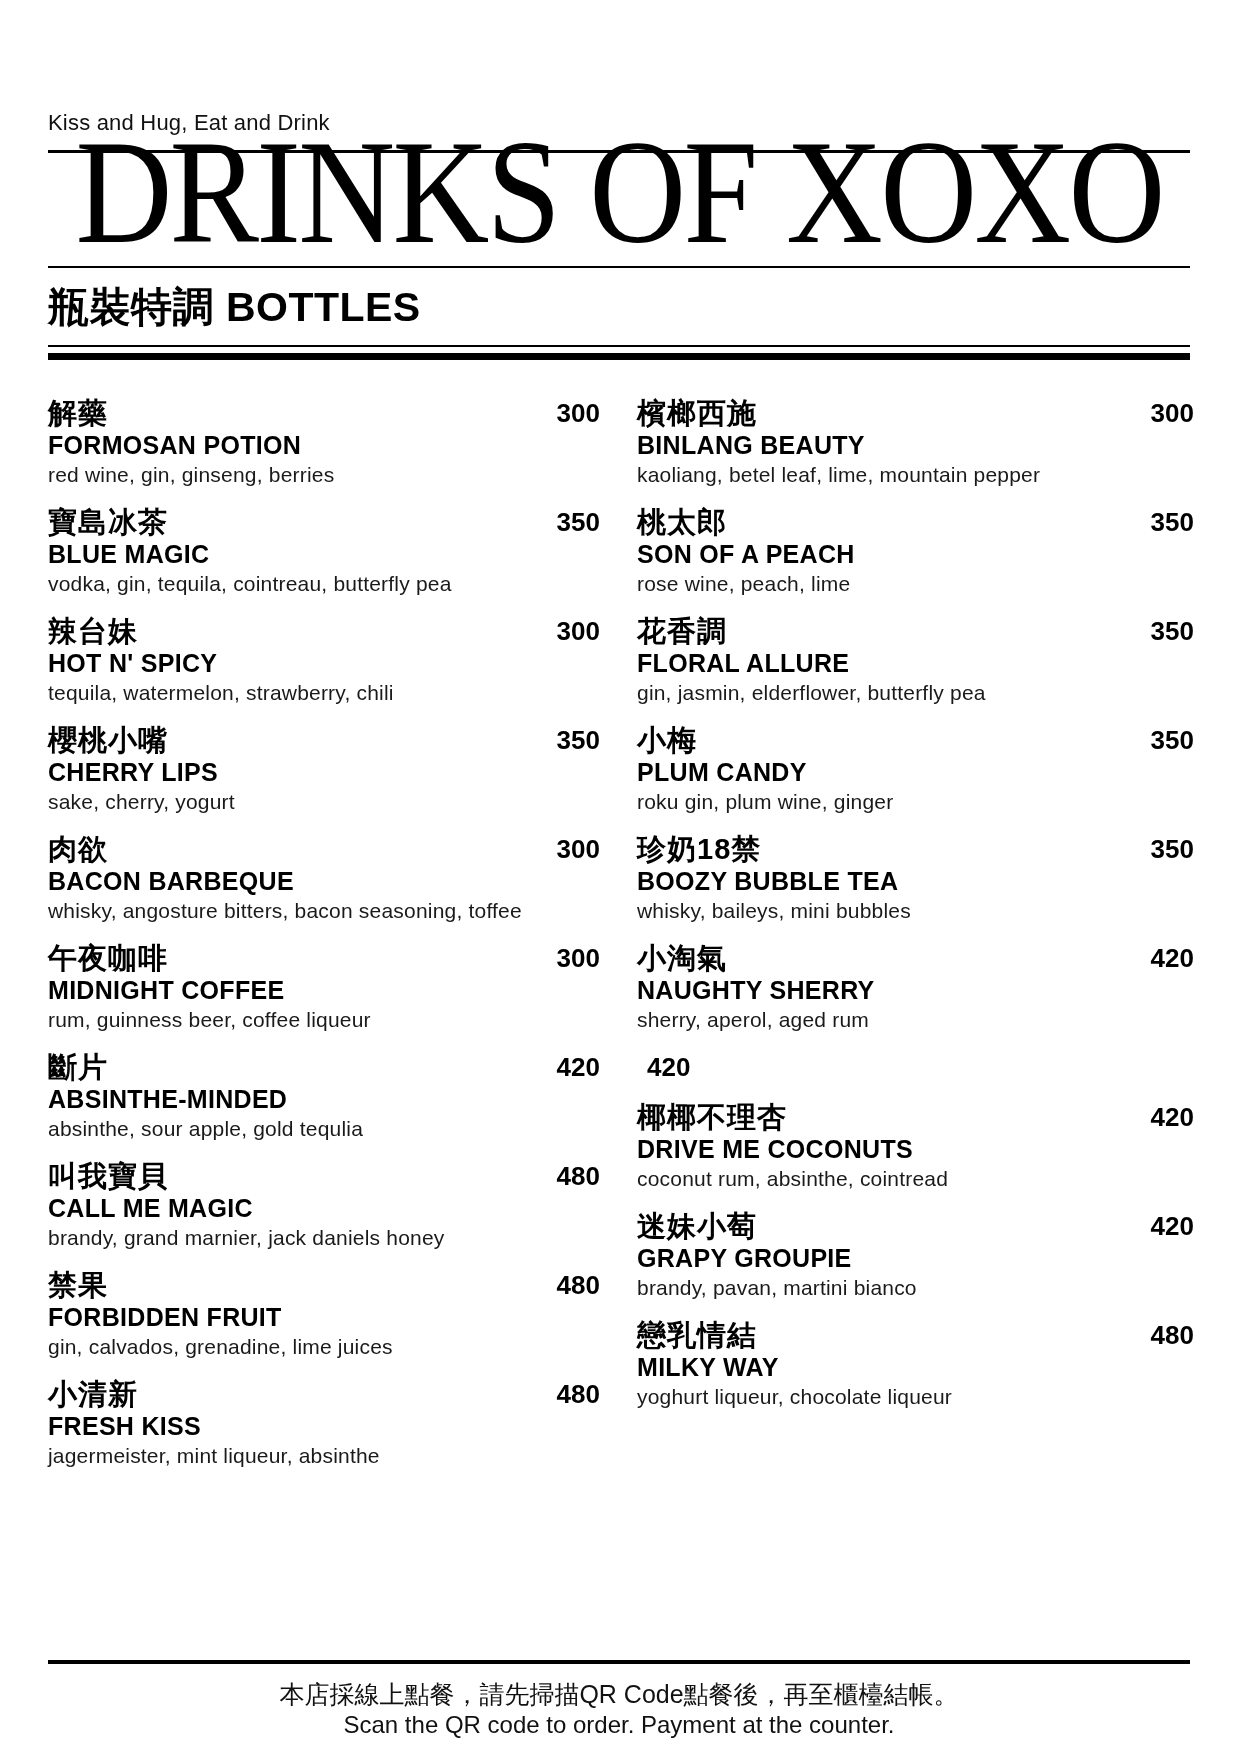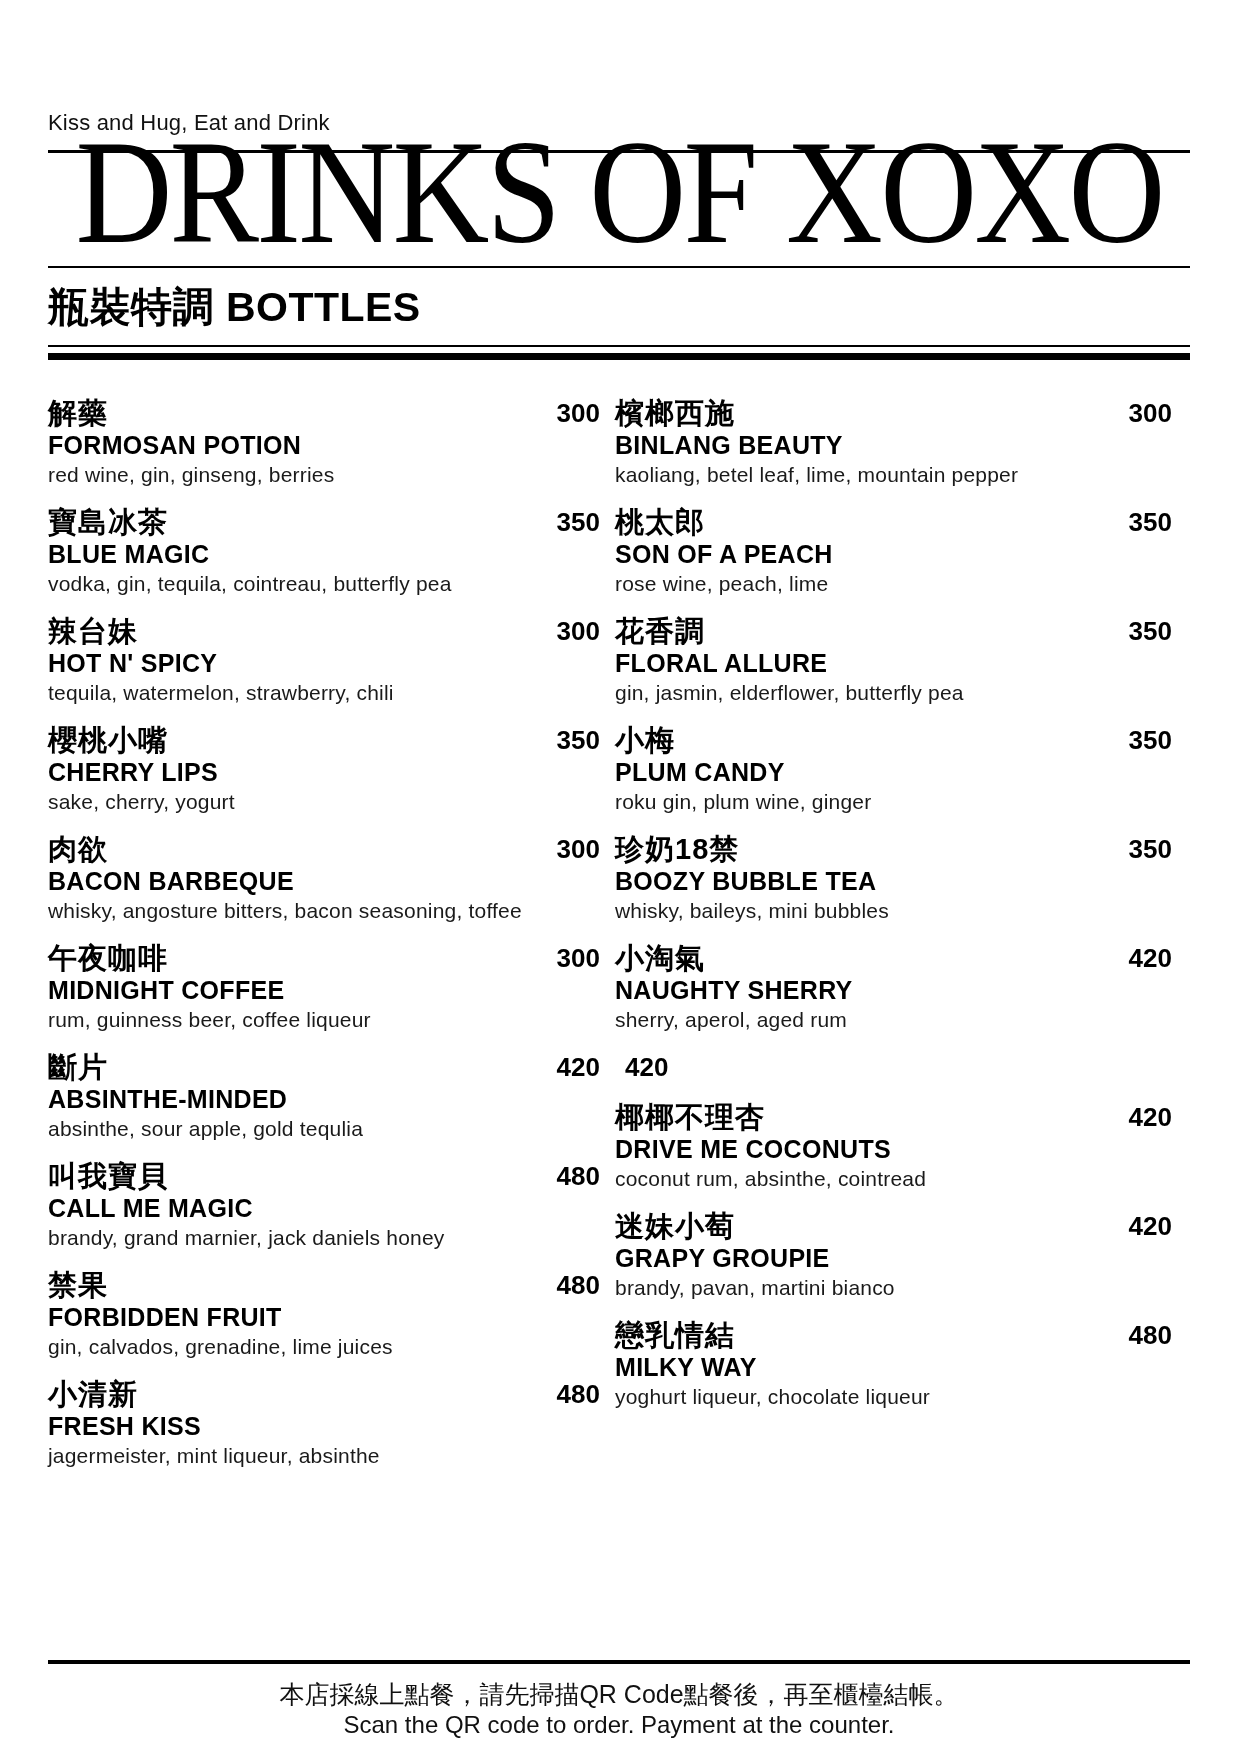--- a/index.html
+++ b/index.html
@@ -46,21 +46,21 @@
     letter-spacing: 0.5px;
     margin-top: 12px;
     margin-bottom: 10px;
   }
   .rule-dbl-thin { height: 2px; }
   .rule-dbl-thick { height: 7px; margin-top: 6px; }
   .menu {
     margin-top: 36px;
     display: grid;
     grid-template-columns: 552px 557px;
-    column-gap: 15px;
+    column-gap: 37px;
   }
   .item {
     display: flex;
     justify-content: space-between;
     align-items: flex-start;
     margin-bottom: 16px;
   }
   .name-zh {
     font-size: 29px;
     font-weight: 700;

